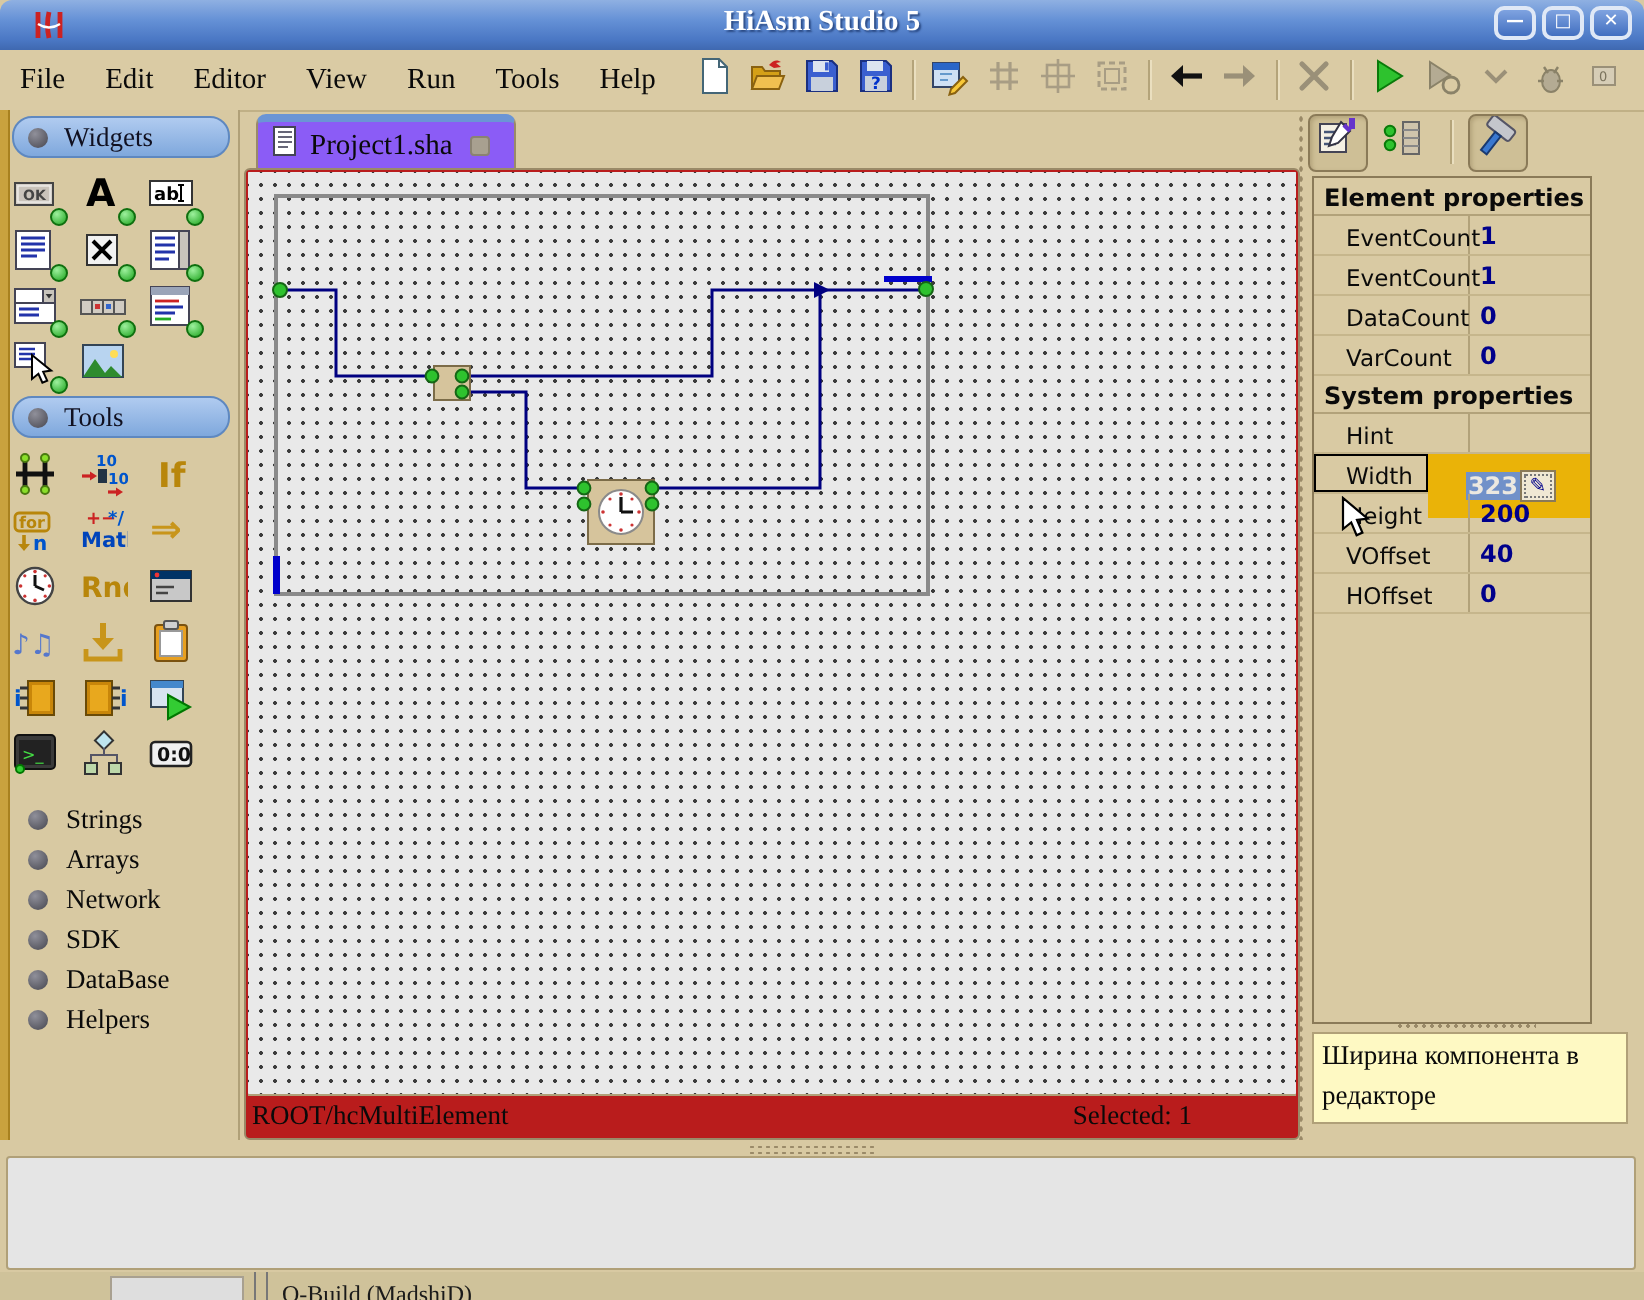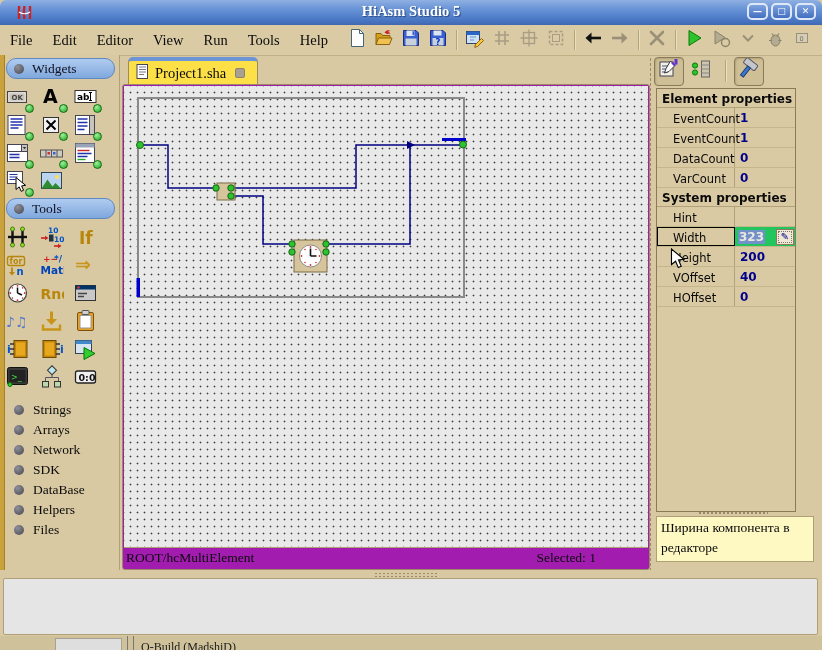--- a/index.html
+++ b/index.html
@@ -43,28 +43,28 @@
   .pal-icon{position:relative;width:25px;height:25px;}
   .gball{position:absolute;right:-3px;bottom:-3px;width:9px;height:9px;border-radius:50%;
     background:radial-gradient(circle at 35% 30%,#9df09d,#1fa51f);border:1px solid #0f6f0f;
     box-sizing:border-box;}
   .sb-cats{margin-top:9px;}
   .cat-item{display:flex;align-items:center;gap:9px;height:20px;padding-left:8px;
     font-size:13.5px;color:#0a0a0a;}
 
   
   .center{position:absolute;left:120px;top:55px;width:532px;height:515px;}
-  .tab{position:absolute;left:8px;top:2px;width:114px;height:24px;background:#fde047;
+  .tab{position:absolute;left:8px;top:2px;width:114px;height:24px;background:#8b5cf6;
     border:1px solid #9a8a68;border-bottom:none;border-top:4px solid #6b95d5;
     border-radius:5px 5px 0 0;display:flex;align-items:center;padding:0 7px;gap:6px;}
   .tab-label{font-size:14.5px;color:#0a0a0a;}
   .tab-close{width:8px;height:8px;background:#a8a090;border:1px solid #8a8272;border-radius:2px;
     margin-left:3px;flex:0 0 auto;}
   .frame{position:absolute;left:2px;top:29px;width:528px;height:486px;border:1px solid #9a8a68;
-    border-radius:3px;background:#a21caf;box-sizing:border-box;text-align:center;}
+    border-radius:3px;background:#b91c1c;box-sizing:border-box;text-align:center;}
   .canvas{position:absolute;left:1px;top:1px;width:524px;height:461px;background:#e9e9e9;
     background-image:radial-gradient(circle,#3c3c3c 0.8px,transparent 1.1px);
     background-size:7px 7px;background-position:3px 3px;}
   .statusbar{position:absolute;left:1px;top:462px;width:524px;height:21px;
     border-top:1px solid #b0a078;display:flex;align-items:center;font-size:13.5px;
     color:#0a0a0a;box-sizing:border-box;}
   .status-left{margin-left:2px;}
   .status-right{margin-left:auto;margin-right:52px;}
 
   
@@ -80,21 +80,21 @@
   .propgrid{position:absolute;left:4px;top:33px;width:140px;height:424px;border:1px solid #8a7a58;
     background:#d9caa3;box-sizing:border-box;}
   .pg-header{height:19px;font-family:"DejaVu Sans",sans-serif;font-weight:bold;font-size:12px;
     color:#0a0a0a;padding:3px 0 0 5px;border-bottom:1px solid #b2a27a;box-sizing:border-box;}
   .pg-row{height:20px;display:flex;border-bottom:1px solid #c6b68c;
     font-family:"DejaVu Sans",sans-serif;font-size:11.5px;box-sizing:border-box;}
   .pg-label{width:78px;padding:4px 0 0 16px;box-sizing:border-box;border-right:1px solid #b2a27a;
     color:#0a0a0a;}
   .pg-label.focus{outline:1px solid #000;outline-offset:-1px;}
   .pg-value{flex:1;padding:3px 0 0 5px;color:#00008b;font-weight:bold;font-size:12px;}
-  .pg-value.edit{background:#22c55e;padding:0;display:flex;align-items:center;}
+  .pg-value.edit{background:#eab308;padding:16px;display:flex;align-items:center;}
   .sel-text{background:#7191c9;color:#ece8e0;padding:0 1px;margin-left:3px;font-weight:bold;
     font-size:12px;}
   .edit-btn{margin-left:auto;width:18px;height:16px;background:#f0e8d4;border:1px solid #8a7a58;
     outline:1px dotted #777;outline-offset:-3px;margin-right:1px;display:flex;align-items:center;
     justify-content:center;font-size:10px;box-sizing:border-box;}
   .rp-desc{position:absolute;left:4px;top:461px;width:158px;height:46px;background:#fef9c3;
     border:1px solid #b0a078;box-sizing:border-box;font-size:13.5px;color:#0a0a0a;
     padding:1px 4px;line-height:1.45;}
   .rp-desc-handle{position:absolute;left:46px;top:456px;width:70px;height:4px;
     background-image:radial-gradient(#9a8a68 0.8px,transparent 1px);background-size:4px 4px;}
@@ -523,24 +523,20 @@
        <span class="sb-bullet"></span>
        <span>SDK</span>
         </div>
         <div class="cat-item">
        <span class="sb-bullet"></span>
        <span>DataBase</span>
         </div>
         <div class="cat-item">
        <span class="sb-bullet"></span>
        <span>Helpers</span>
-        </div>
-        <div class="cat-item">
-       <span class="sb-bullet"></span>
-       <span>Files</span>
         </div>
       </div>
     </div>
 </div>
 
 <div class="center">
   <div class="tab">
     <span>
       <svg width="13" height="15" viewBox="0 0 13 15">
         <rect x="1" y="0.5" width="10.5" height="14" fill="#fff" stroke="#445"></rect>

